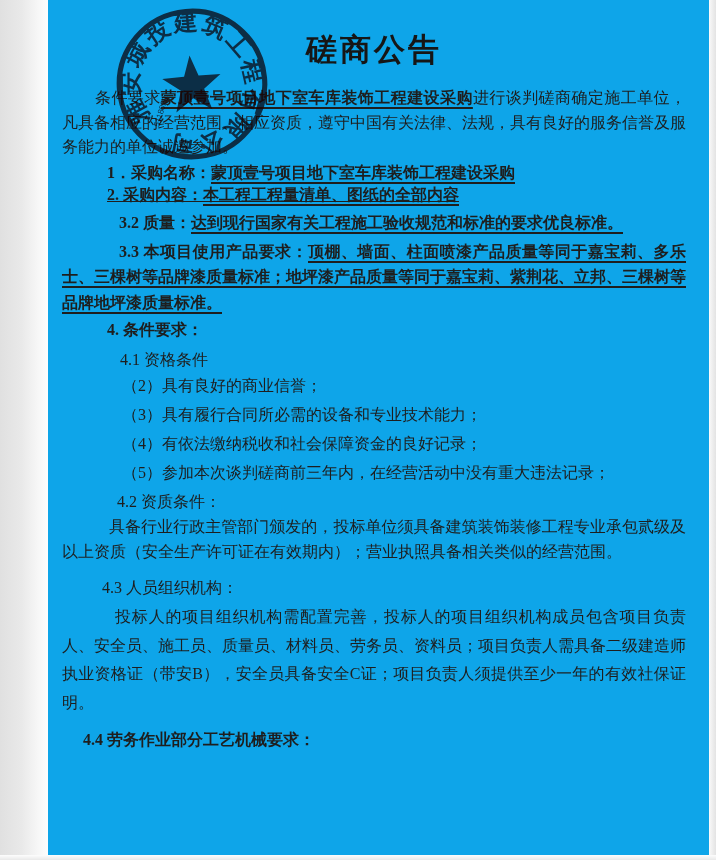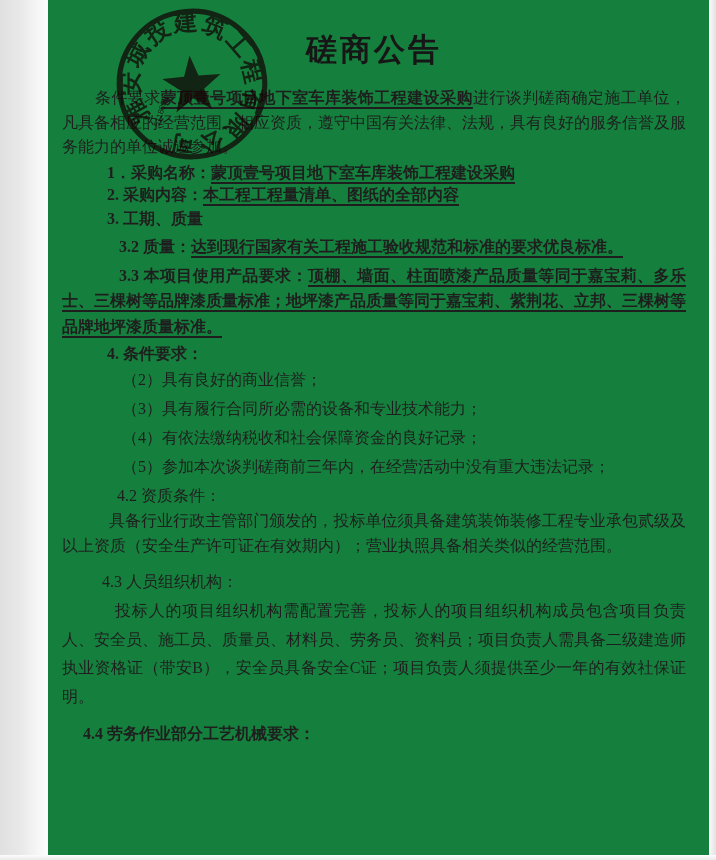--- a/index.html
+++ b/index.html
@@ -1,36 +1,36 @@
 <!DOCTYPE html>
 <html><head>
 <meta charset="utf-8">
 <style>
   html,body{margin:0;padding:0;background:#ffffff;}
   .page{
     position:relative; width:716px; height:860px; overflow:hidden;
-    background:#15803d;
+    background:#0ea5e9;
     font-family:"Liberation Serif","DejaVu Serif",serif;
     color:#1e1e1e; font-size:16px;
   }
   .edge-left{position:absolute;left:0;top:0;bottom:0;width:48px;
     background:linear-gradient(90deg,#e0e0e0 0%,#e9e9e9 45%,#f7f7f7 80%,#fdfdfd 100%);}
   .edge-right{position:absolute;right:0;top:0;bottom:0;width:7px;
     background:linear-gradient(270deg,#e3e3e3 0%,#f6f6f6 85%,#fdfdfd 100%);}
   .edge-bottom{position:absolute;left:0;right:0;bottom:0;height:5px;
     background:linear-gradient(0deg,#e9e9e9 0%,#fdfdfd 100%);}
   .content{position:absolute;left:62px;top:28px;width:624px;}
   h1.title{margin:0 0 14px 0;text-align:center;font-size:31px;line-height:44px;
     font-weight:bold;letter-spacing:3px;color:#161616;}
   p{margin:0;text-align:justify;}
   .b{font-weight:bold;margin-top:42px;}
   .u{text-decoration:underline;text-decoration-thickness:1.5px;text-underline-offset:4px;}
   .intro{line-height:24.5px;text-indent:33px;}
   .r1{margin:2px 0 0 45px;line-height:22px;}
-  .r2{margin:0 0 0 45px;line-height:22px;}
+  .r2{margin:0 0 0 45px;line-height:22px;text-decoration:underline;}
   .r3{margin:2px 0 0 45px;line-height:22px;}
   .r31{margin:3px 0 0 57px;line-height:22px;}
   .r32{margin:6px 0 0 57px;line-height:22px;}
   .r33{margin:5px 0 0 0;line-height:25.5px;text-indent:57px;}
   .r4{margin:4px 0 0 45px;line-height:22px;}
   .r41{margin:8px 0 0 58px;line-height:22px;}
   .q{margin:4px 0 7px 60px;line-height:22px;}
   .r42{margin:5px 0 0 55px;line-height:22px;}
   .r42b{margin:1px 0 0 0;line-height:25px;text-indent:47px;}
   .r43{margin:13px 0 0 40px;line-height:22px;}
@@ -52,29 +52,29 @@
 
   <div class="content">
     <h1 class="title">磋商公告</h1>
 
     <p class="intro"><span>条件要求</span><span class="u b">蒙顶壹号项目地下室车库装饰工程建设采购</span><span>进行谈判磋商确定施工单位，凡具备相应的经营范围、相应资质，遵守中国有关法律、法规，具有良好的服务信誉及服务能力的单位诚邀参加。</span></p>
 
     <p class="r1"><span class="b">1．采购名称：</span><span class="u b">蒙顶壹号项目地下室车库装饰工程建设采购</span></p>
 
     <p class="r2"><span class="b">2.  采购内容：</span><span class="u b">本工程工程量清单、图纸的全部内容</span></p>
 
-    <p class="r3 b">3. 工期、质量</p>
 
 
     <p class="r32"><span class="b">3.2 质量：</span><span class="u b">达到现行国家有关工程施工验收规范和标准的要求优良标准。</span></p>
 
     <p class="r33"><span class="b">3.3 本项目使用产品要求：</span><span class="u b">顶棚、墙面、柱面喷漆产品质量等同于嘉宝莉、多乐士、三棵树等品牌漆质量标准；地坪漆产品质量等同于嘉宝莉、紫荆花、立邦、三棵树等品牌地坪漆质量标准。</span></p>
 
     <p class="r4 b">4. 条件要求：</p>
 
+    <p class="r41">4.1 资格条件</p>
 
     <p class="q">（2）具有良好的商业信誉；</p>
     <p class="q">（3）具有履行合同所必需的设备和专业技术能力；</p>
     <p class="q">（4）有依法缴纳税收和社会保障资金的良好记录；</p>
     <p class="q">（5）参加本次谈判磋商前三年内，在经营活动中没有重大违法记录；</p>
 
     <p class="r42">4.2 资质条件：</p>
     <p class="r42b">具备行业行政主管部门颁发的，投标单位须具备建筑装饰装修工程专业承包贰级及以上资质（安全生产许可证在有效期内）；营业执照具备相关类似的经营范围。</p>
 
     <p class="r43">4.3 人员组织机构：</p>

